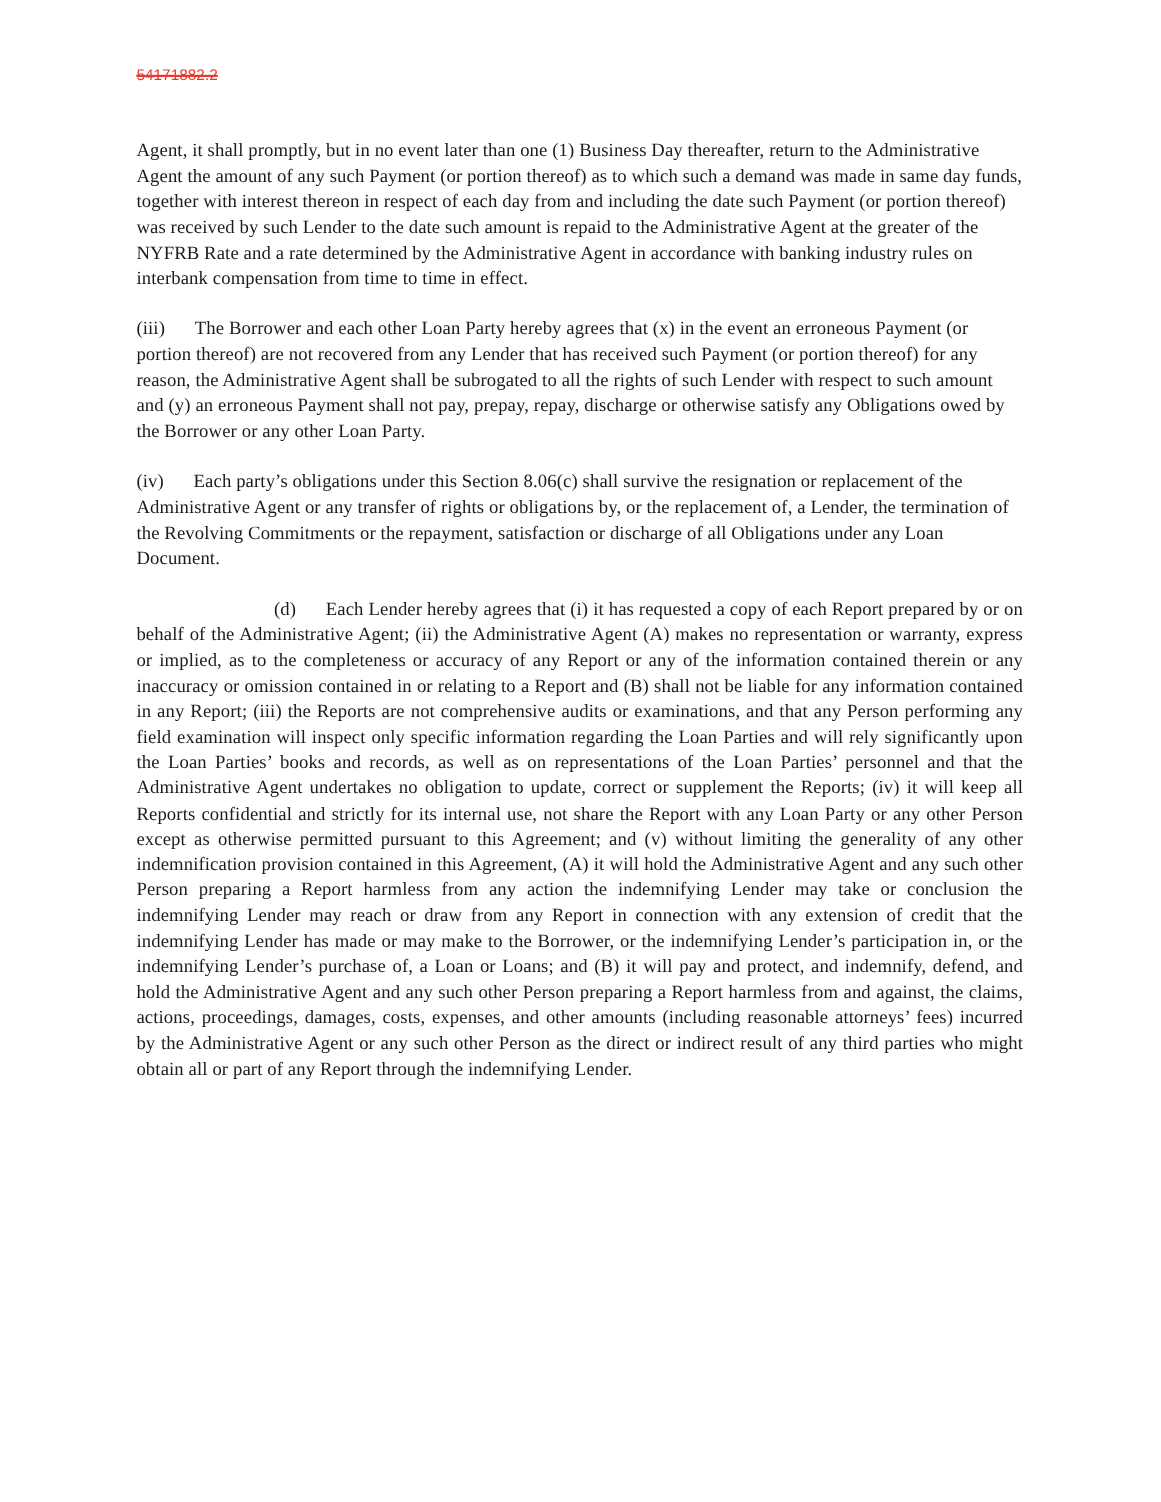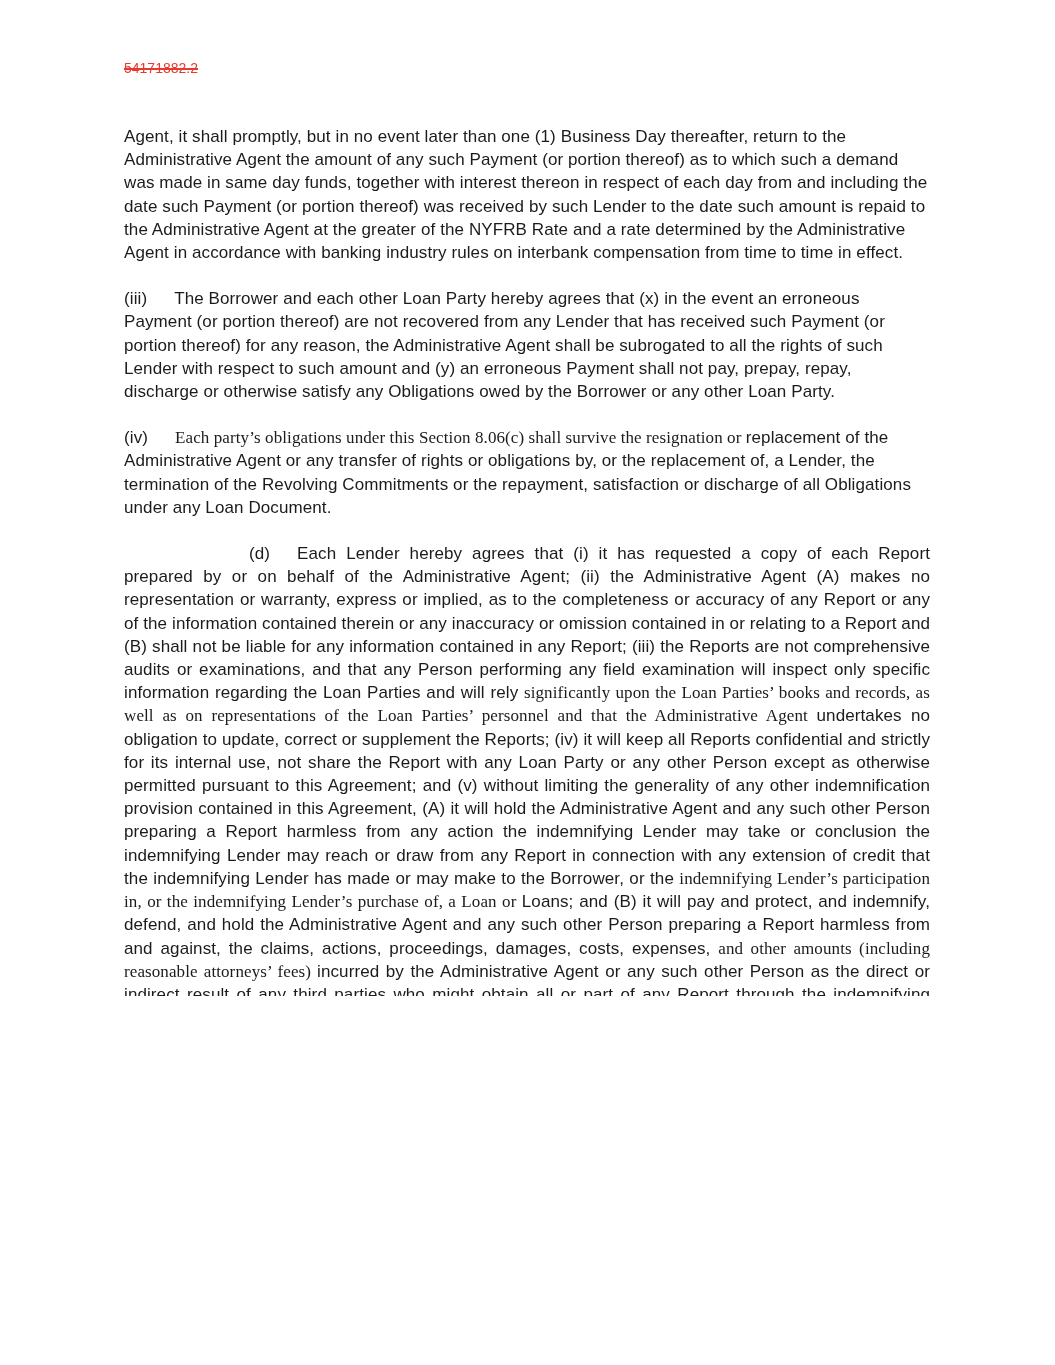--- a/index.html
+++ b/index.html
@@ -32,21 +32,21 @@
     color:var(--ink);
   }
   .para{
     margin:0 0 23px 0;
     font-family:"Liberation Sans", sans-serif;
     font-size:17px;
     line-height:23.2px;
     text-align:left;
     letter-spacing:0.1px;
   }
-  .para .sans{font-family:Liberation Sans, sans-serif;}
+  .para .sans{font-family:Liberation Serif, serif;}
   .para .serif{
     font-family:"Liberation Serif", serif;
     font-size:17px;
   }
   .tab{display:inline-block;width:27px;}
   .footer-page{
     position:absolute;
     left:124px;
     top:1195px;
     font:15px/18px "Liberation Sans", sans-serif;

